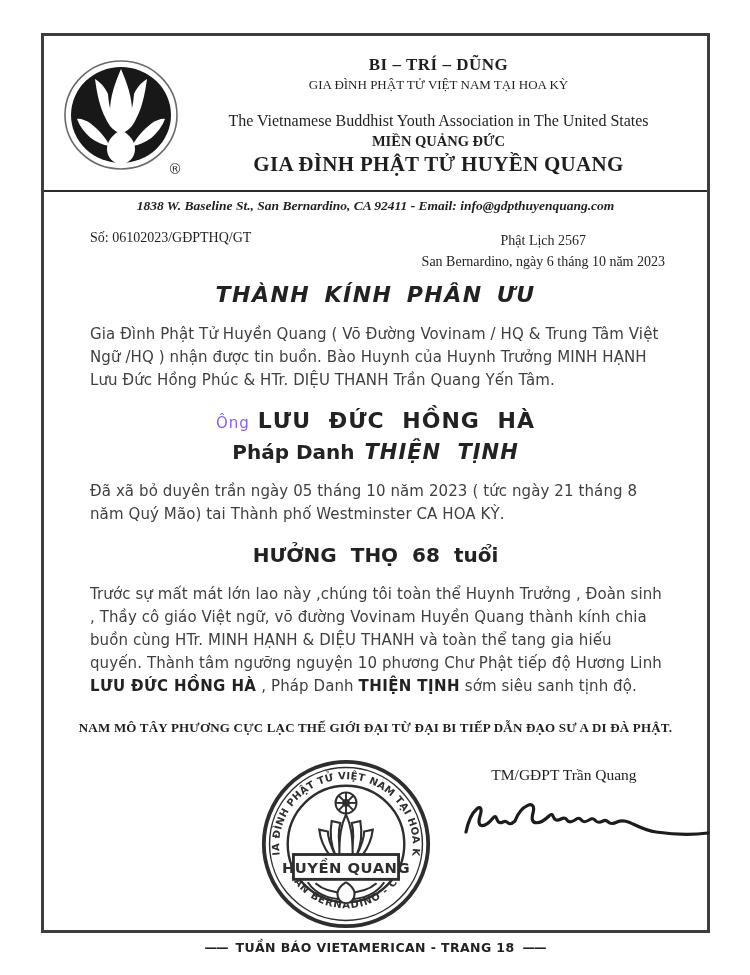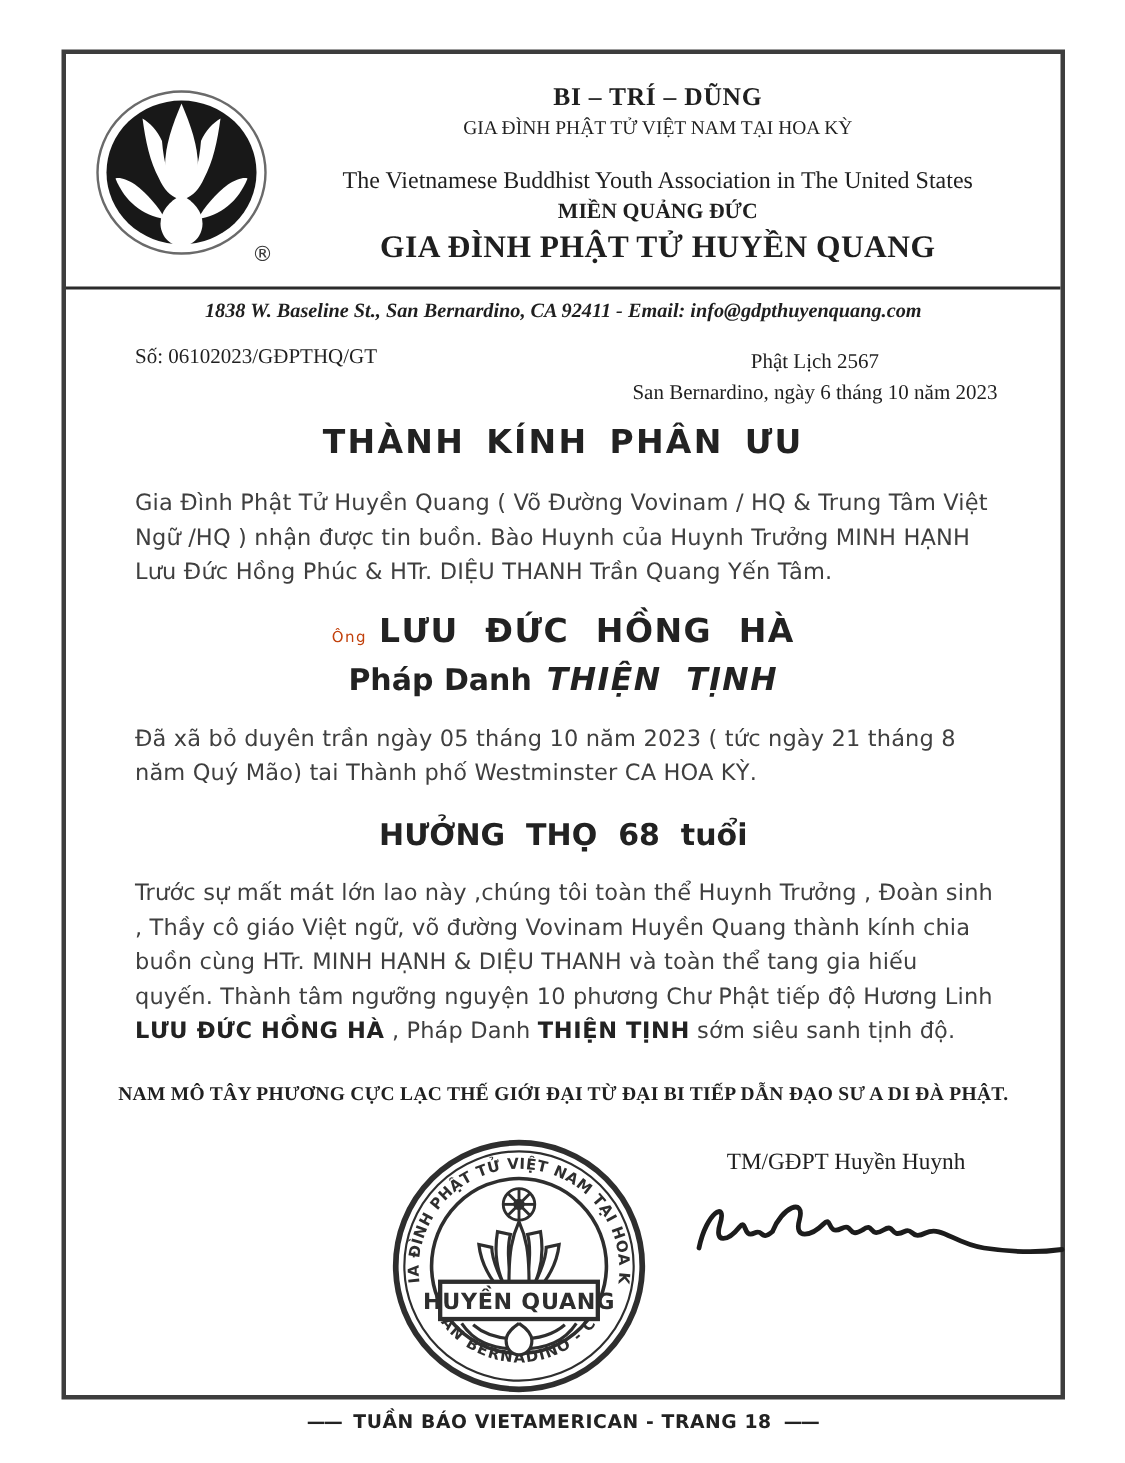--- a/index.html
+++ b/index.html
@@ -33,30 +33,31 @@
   
   .ref-row { display:flex; justify-content:space-between; margin:16px 42px 0 46px; font-size:14px; }
   .date-block { text-align:center; line-height:21px; }
   
   .doc-title {
     text-align:center; margin-top:10px;
     font-family:"DejaVu Sans", sans-serif;
     font-size:22px; font-weight:800;
     letter-spacing:1.5px; word-spacing:5px;
     color:#222;
+    font-style:italic;
   }
   .para {
     margin:16px 44px 0 46px;
     font-family:"DejaVu Sans", sans-serif;
     font-size:15px; line-height:23px;
     color:#3f3f3f; letter-spacing:0.1px;
   }
   .para b { color:#222; letter-spacing:0.4px; }
   .deceased { text-align:center; margin-top:16px; font-family:"DejaVu Sans", sans-serif; }
-  .honorific { font-size:10px; color:#c2410c; letter-spacing:1px; margin-right:8px; }
+  .honorific { font-size:15px; color:#8b5cf6; letter-spacing:1px; margin-right:8px; }
   .deceased-name { font-size:22px; font-weight:800; letter-spacing:1px; word-spacing:9px; color:#222; }
   .dharma-line { margin-top:7px; font-size:20px; font-weight:800; color:#222; }
   .dharma-name { font-style:italic; letter-spacing:1px; word-spacing:8px; margin-left:10px; font-size:21px; }
   .age-line {
     text-align:center; margin-top:17px;
     font-family:"DejaVu Sans", sans-serif;
     font-size:20px; font-weight:800; color:#222;
     word-spacing:7px;
   }
   .homage {
@@ -180,21 +181,21 @@
             <path d="M58,131 C66,138 76,141 90,141 C104,141 114,138 122,131"></path>
             <path d="M90,130 C84,134 81,138 81,142 C81,148 85,152 90,152 C95,152 99,148 99,142 C99,138 96,134 90,130" fill="#ffffff"></path>
           </g>
 
           <rect x="35" y="101" width="110" height="26" fill="#ffffff" stroke="#2e2e2e" stroke-width="3"></rect>
           <text x="90" y="120" font-size="15.5" font-weight="bold" fill="#2e2e2e" text-anchor="middle" letter-spacing="0.5">HUYỀN QUANG</text>
         </svg>
       </div>
       <div class="sign-block">
         <div class="sign-head">
-          <div>TM/GĐPT Huyền Huynh</div>
+          <div>TM/GĐPT Trần Quang</div>
         </div>
         <svg class="sig-svg" width="255" height="58" viewBox="0 0 255 58">
           <path d="M8,44 C13,20 27,12 22,28 C18,41 27,40 35,30 C40,24 37,38 45,34 C51,31 49,40 57,33
                    C63,17 79,10 75,25 C71,39 83,36 91,28 C97,22 93,36 103,31 C111,27 107,38 117,32
                    C125,26 121,38 131,32 C139,27 135,38 145,33 C151,30 149,39 159,34
                    C170,29 178,41 198,44 C218,47 236,47 250,45" fill="none" stroke="#1c1c1c" stroke-width="3.2" stroke-linecap="round"></path>
         </svg>
       </div>
     </div>
 

